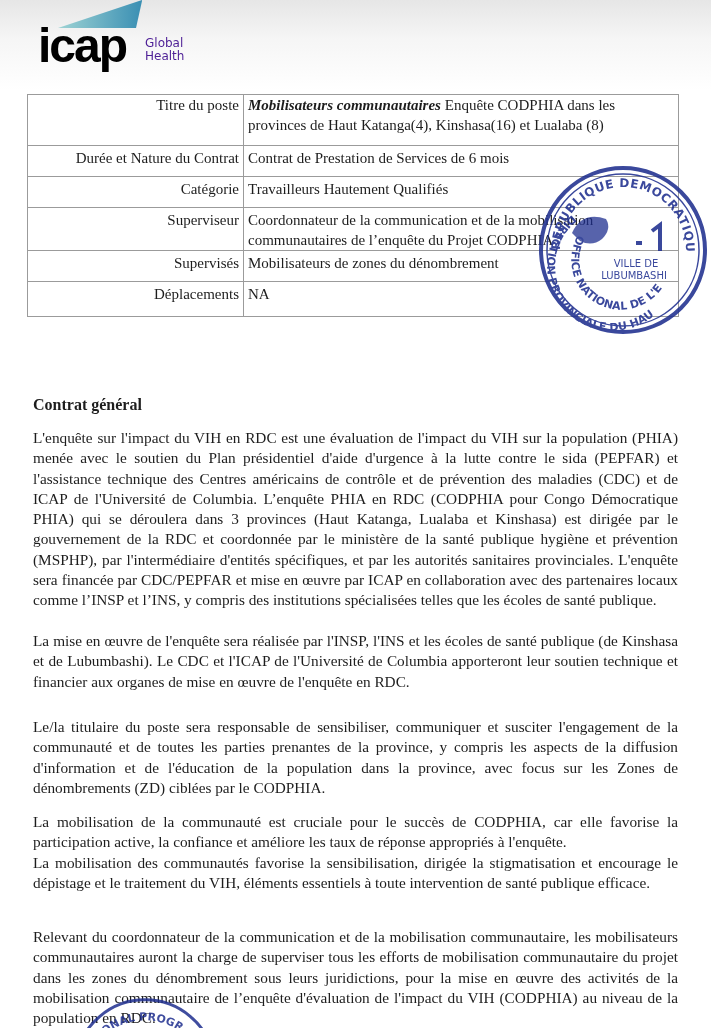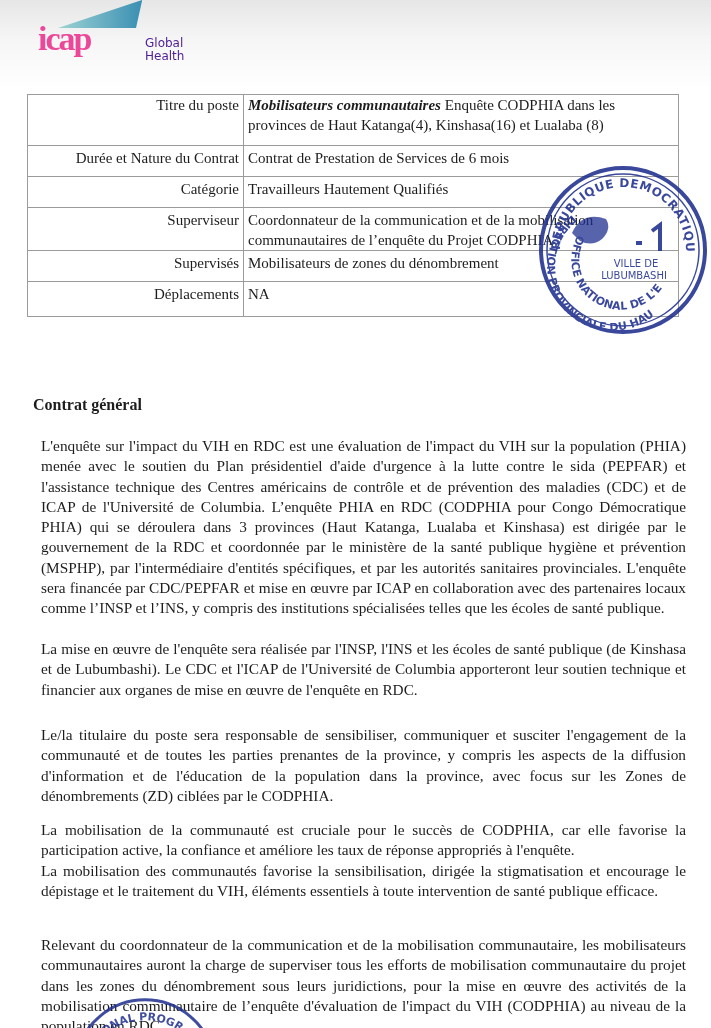--- a/index.html
+++ b/index.html
@@ -11,22 +11,22 @@
   }
   .page-shade {
     position: absolute; left: 0; top: 0; width: 711px; height: 90px;
     background: linear-gradient(180deg, #e6e6e6 0%, #f6f6f6 45%, #ffffff 100%);
   }
   
   .logo { position: absolute; left: 38px; top: 0; width: 160px; height: 82px; }
   .logo-tri { position: absolute; left: 0; top: 0; }
   .logo-word {
     position: absolute; left: 0; top: 22px;
-    font-family: Liberation Serif, serif; font-weight: bold;
-    font-size: 34px; letter-spacing: -2px; color: #ec4899; line-height: 1;
+    font-family: Liberation Sans, sans-serif; font-weight: bold;
+    font-size: 48px; letter-spacing: -2px; color: #000000; line-height: 1;
   }
   .logo-sub {
     position: absolute; left: 107px; top: 37px;
     font-family: "DejaVu Sans", sans-serif; font-size: 12px; line-height: 13px;
     color: #4c1d95;
   }
   
   .info-table {
     position: absolute; left: 27px; top: 94px; width: 652px;
     border-collapse: collapse; font-size: 15px;
@@ -43,21 +43,21 @@
   .info-table tr.r3 td { height: 28px; }
   .info-table tr.r4 td { height: 28px; }
   .info-table tr.r5 td { height: 32px; }
   .info-table b { font-weight: bold; font-style: italic; }
   
   .section-title {
     position: absolute; left: 33px; top: 396px; font-weight: bold; font-size: 16px;
   }
   .para {
     position: absolute; left: 33px; width: 645px; font-size: 15.3px; line-height: 20.3px;
-    text-align: justify; margin: 8px;
+    text-align: justify; margin: 0;
   }
   .p1 { top: 428px; }
   .p2 { top: 631px; }
   .p3 { top: 717px; }
   .p4 { top: 812px; }
   .p5 { top: 927px; }
   
   .stamp { position: absolute; pointer-events: none; }
   .stamp1 { left: 532px; top: 155px; width: 182px; height: 190px; }
   .stamp2 { left: 70px; top: 998px; width: 150px; height: 60px; }

